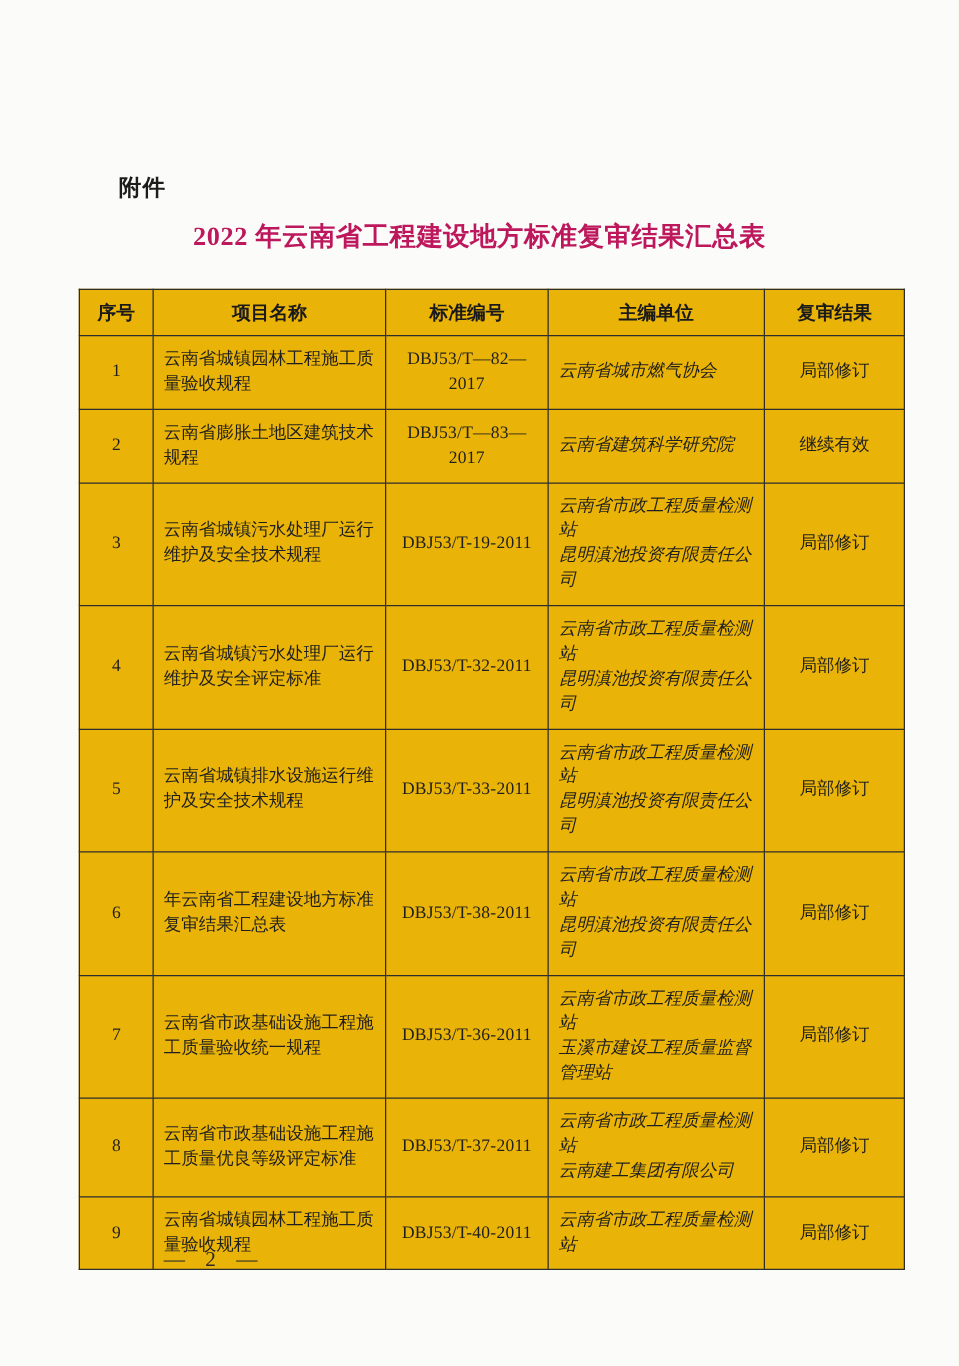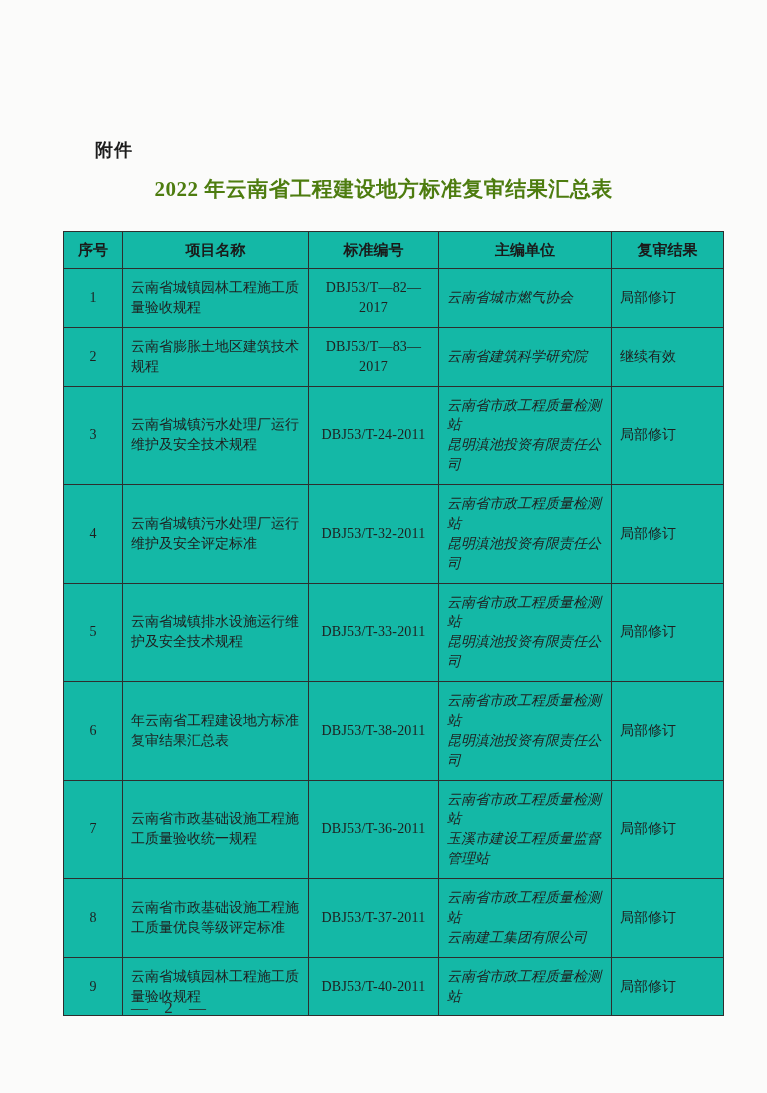--- a/index.html
+++ b/index.html
@@ -22,30 +22,30 @@
     color: #1c1c1c;
     letter-spacing: 1px;
   }
   .doc-title {
     position: absolute;
     top: 175px; left: 0;
     width: 100%;
     text-align: center;
     font-size: 21px;
     font-weight: bold;
-    color: #4d7c0f;
+    color: #be185d;
     letter-spacing: 0.5px;
   }
   table.standards {
     position: absolute;
     top: 231px; left: 63px;
     width: 660px;
     border-collapse: collapse;
     table-layout: fixed;
-    background: #14b8a6;
+    background: #eab308;
     padding-left: 48px;
   }
   table.standards, table.standards th, table.standards td {
     border: 1.6px solid #2e2e2e;
   }
   table.standards th {
     font-size: 15px;
     font-weight: 600;
     color: #1a1a1a;
     text-align: center;
@@ -64,21 +64,21 @@
   }
   col.c-no     { width: 59px;  }
   col.c-name   { width: 186px; }
   col.c-code   { width: 130px; }
   col.c-unit   { width: 173px; }
   col.c-result { width: 112px; }
   td.col-no     { text-align: center; }
   td.col-name   { text-align: left; }
   td.col-code   { text-align: center; font-family: Liberation Serif, serif; letter-spacing: 0.2px; }
   td.col-unit   { text-align: left; font-style: italic; }
-  td.col-result { }
+  td.col-result { text-align: center; }
   .page-number {
     position: absolute;
     top: 998px; left: 131px;
     font-size: 17px;
     color: #2b2b2b;
     letter-spacing: 6px;
   }
 </style>
 </head>
 <body>
@@ -119,21 +119,21 @@
           <td class="col-no">2</td>
           <td class="col-name">云南省膨胀土地区建筑技术规程</td>
           <td class="col-code">DBJ53/T—83—
 2017</td>
           <td class="col-unit">云南省建筑科学研究院</td>
           <td class="col-result">继续有效</td>
         </tr>
         <tr>
           <td class="col-no">3</td>
           <td class="col-name">云南省城镇污水处理厂运行维护及安全技术规程</td>
-          <td class="col-code">DBJ53/T-24-2011</td>
+          <td class="col-code">DBJ53/T-19-2011</td>
           <td class="col-unit">云南省市政工程质量检测站
 昆明滇池投资有限责任公司</td>
           <td class="col-result">局部修订</td>
         </tr>
         <tr>
           <td class="col-no">4</td>
           <td class="col-name">云南省城镇污水处理厂运行维护及安全评定标准</td>
           <td class="col-code">DBJ53/T-32-2011</td>
           <td class="col-unit">云南省市政工程质量检测站
 昆明滇池投资有限责任公司</td>

